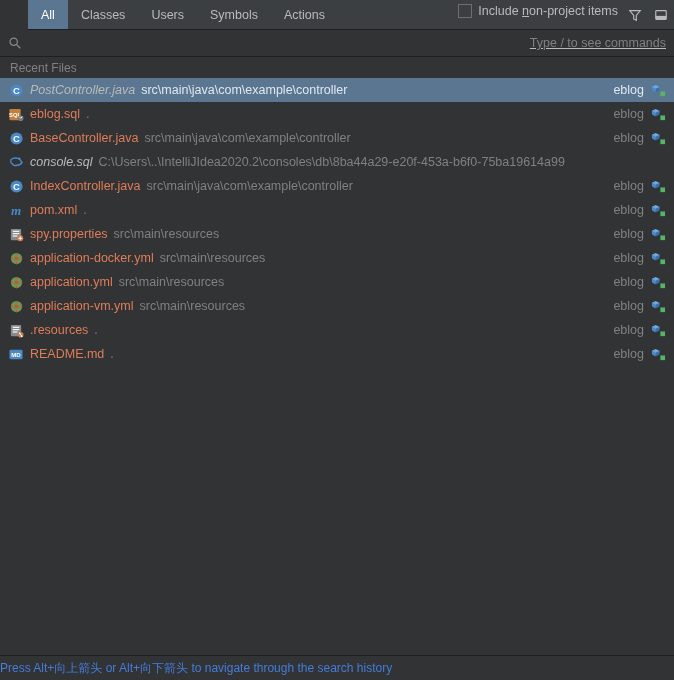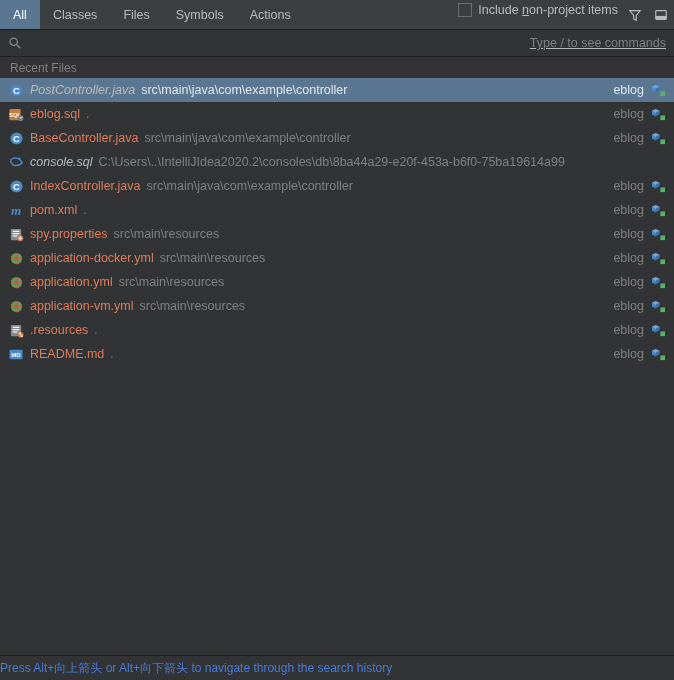--- a/index.html
+++ b/index.html
@@ -24,32 +24,33 @@
     font-size:12.5px;color:var(--text);
     overflow:hidden;
     display:flex;flex-direction:column;
     box-sizing:border-box;
   }
   
   .tabbar{
     display:flex;align-items:stretch;height:29px;
     background:var(--bg-tabs);
     border-bottom:1px solid var(--border);
+    margin-left:28px;
   }
   .tab{
     display:flex;align-items:center;
     padding:0 13px;
     color:var(--text);
     cursor:pointer;
   }
   .tab.active{background:var(--tab-active);color:#fff;}
   .tabbar-spacer{flex:1;}
   .include{
-    display:flex;align-items:flex-end;gap:6px;
-    padding:12px 4px;color:var(--text);
+    display:flex;align-items:flex-start;gap:6px;
+    padding:4px 4px;color:var(--text);
   }
   .checkbox{
     width:14px;height:14px;border:1px solid #6e6e6e;
     background:transparent;box-sizing:border-box;
   }
   .under{text-decoration:underline;}
   .toolbtn{
     display:flex;align-items:center;justify-content:center;
     width:26px;color:var(--text);cursor:pointer;
   }
@@ -99,21 +100,21 @@
   }
   svg{display:block;}
 </style>
 </head>
 <body>
 
 <div class="tabbar">
   <div id="tabs-container" style="display:flex;">
       <div class="tab active">All</div>
       <div class="tab">Classes</div>
-      <div class="tab">Files</div>
+      <div class="tab">Users</div>
       <div class="tab">Symbols</div>
       <div class="tab">Actions</div>
     </div>
   <div class="tabbar-spacer"></div>
   <label class="include">
     <span class="checkbox"></span>
     <span>
       <span>Include </span><span class="under">n</span><span>on-project items</span>
     </span>
   </label>

